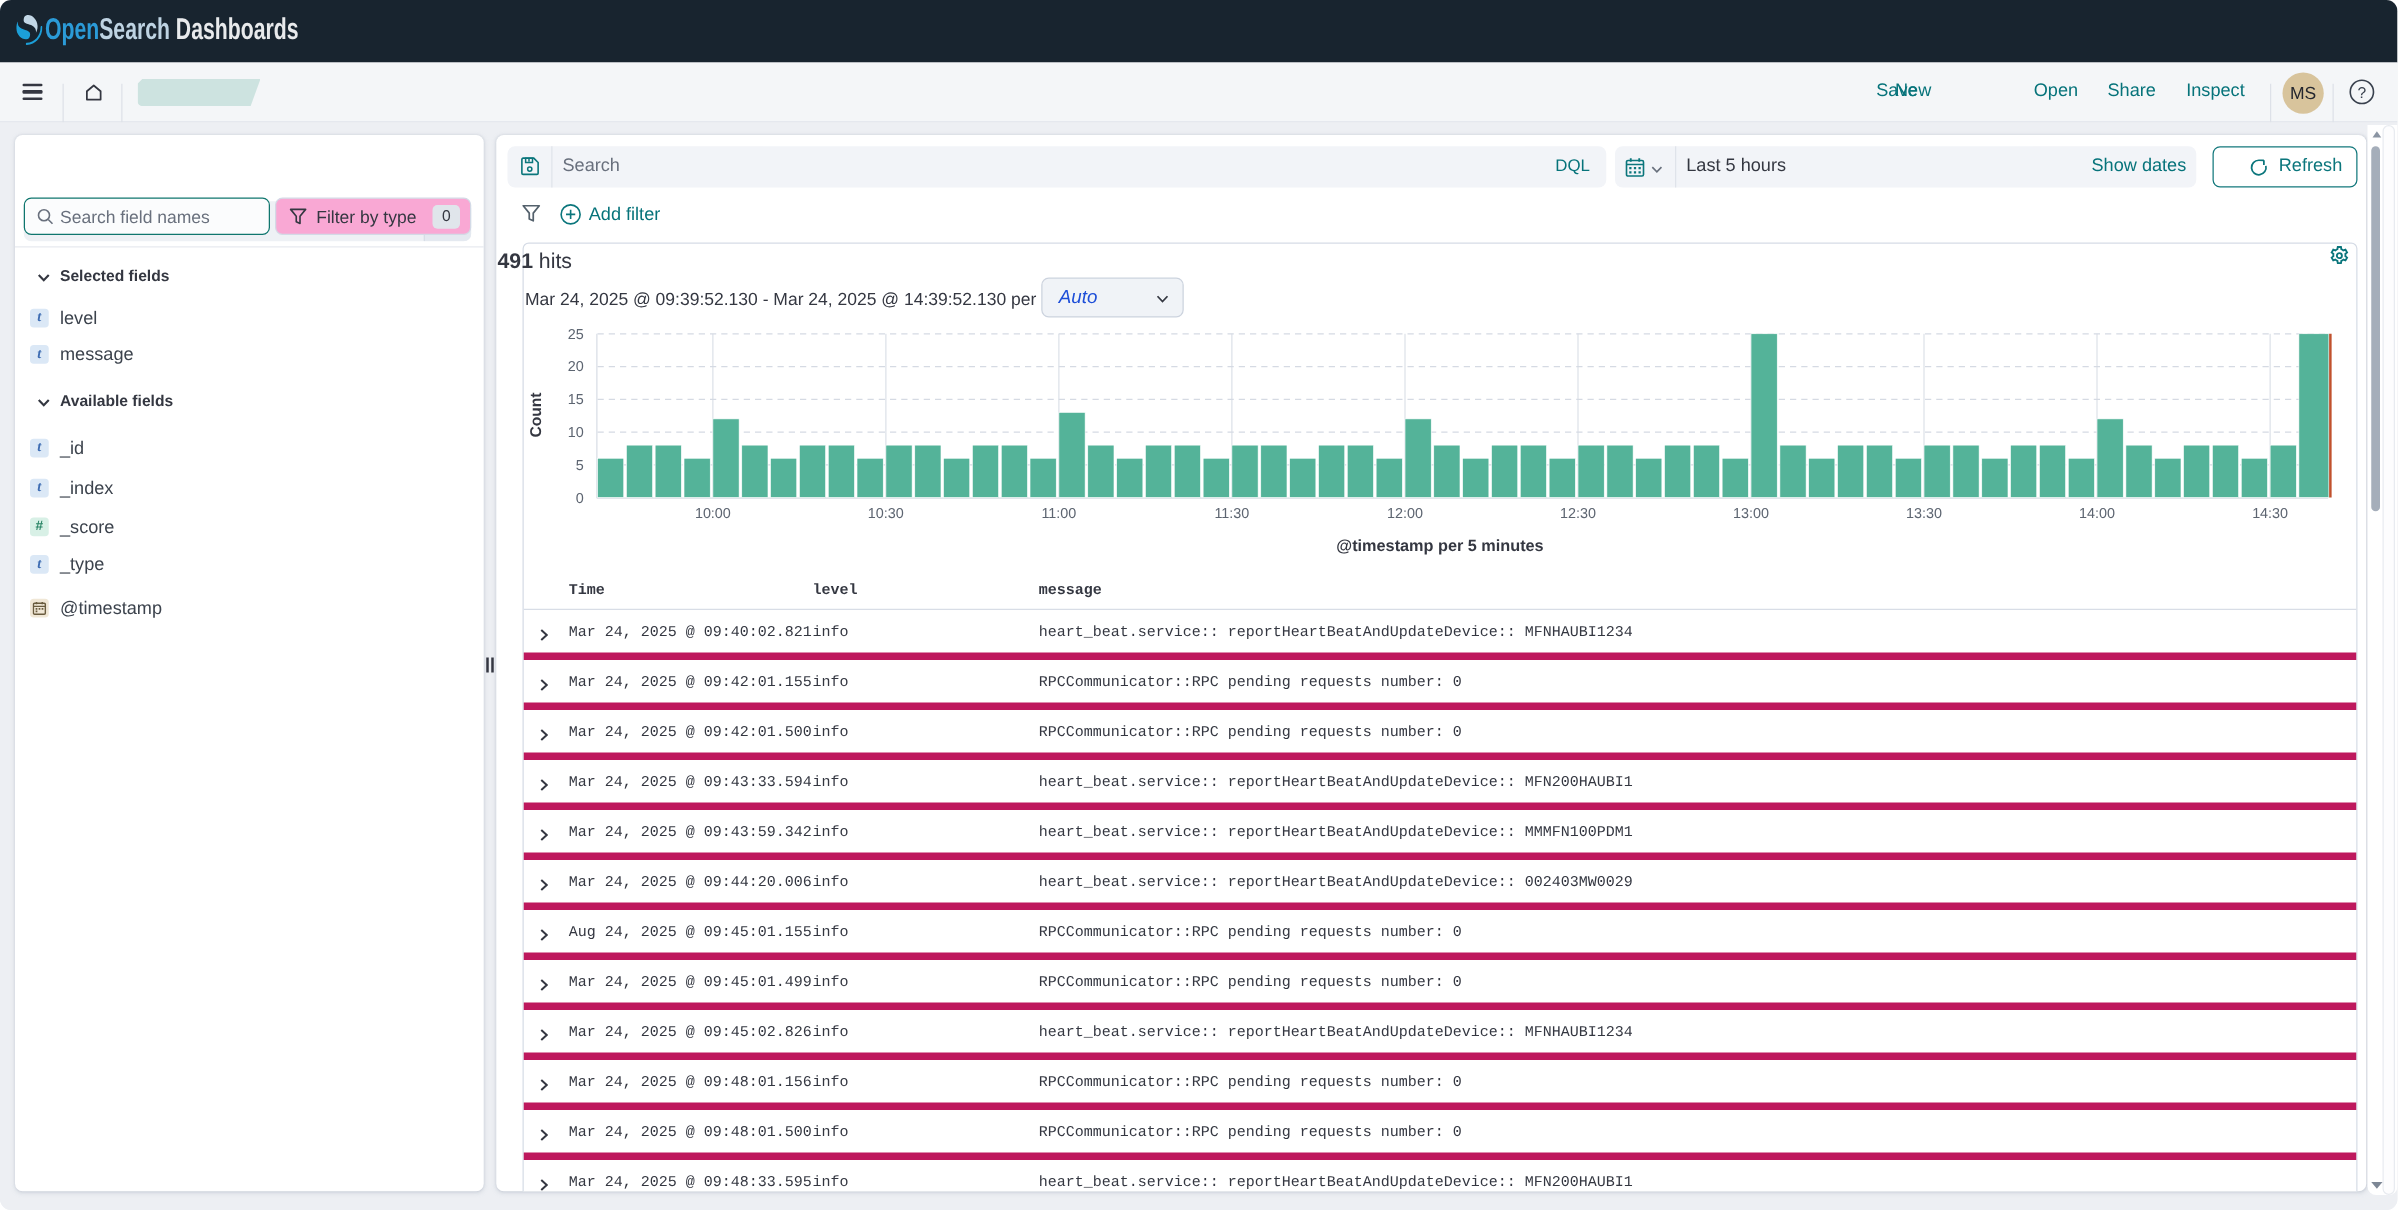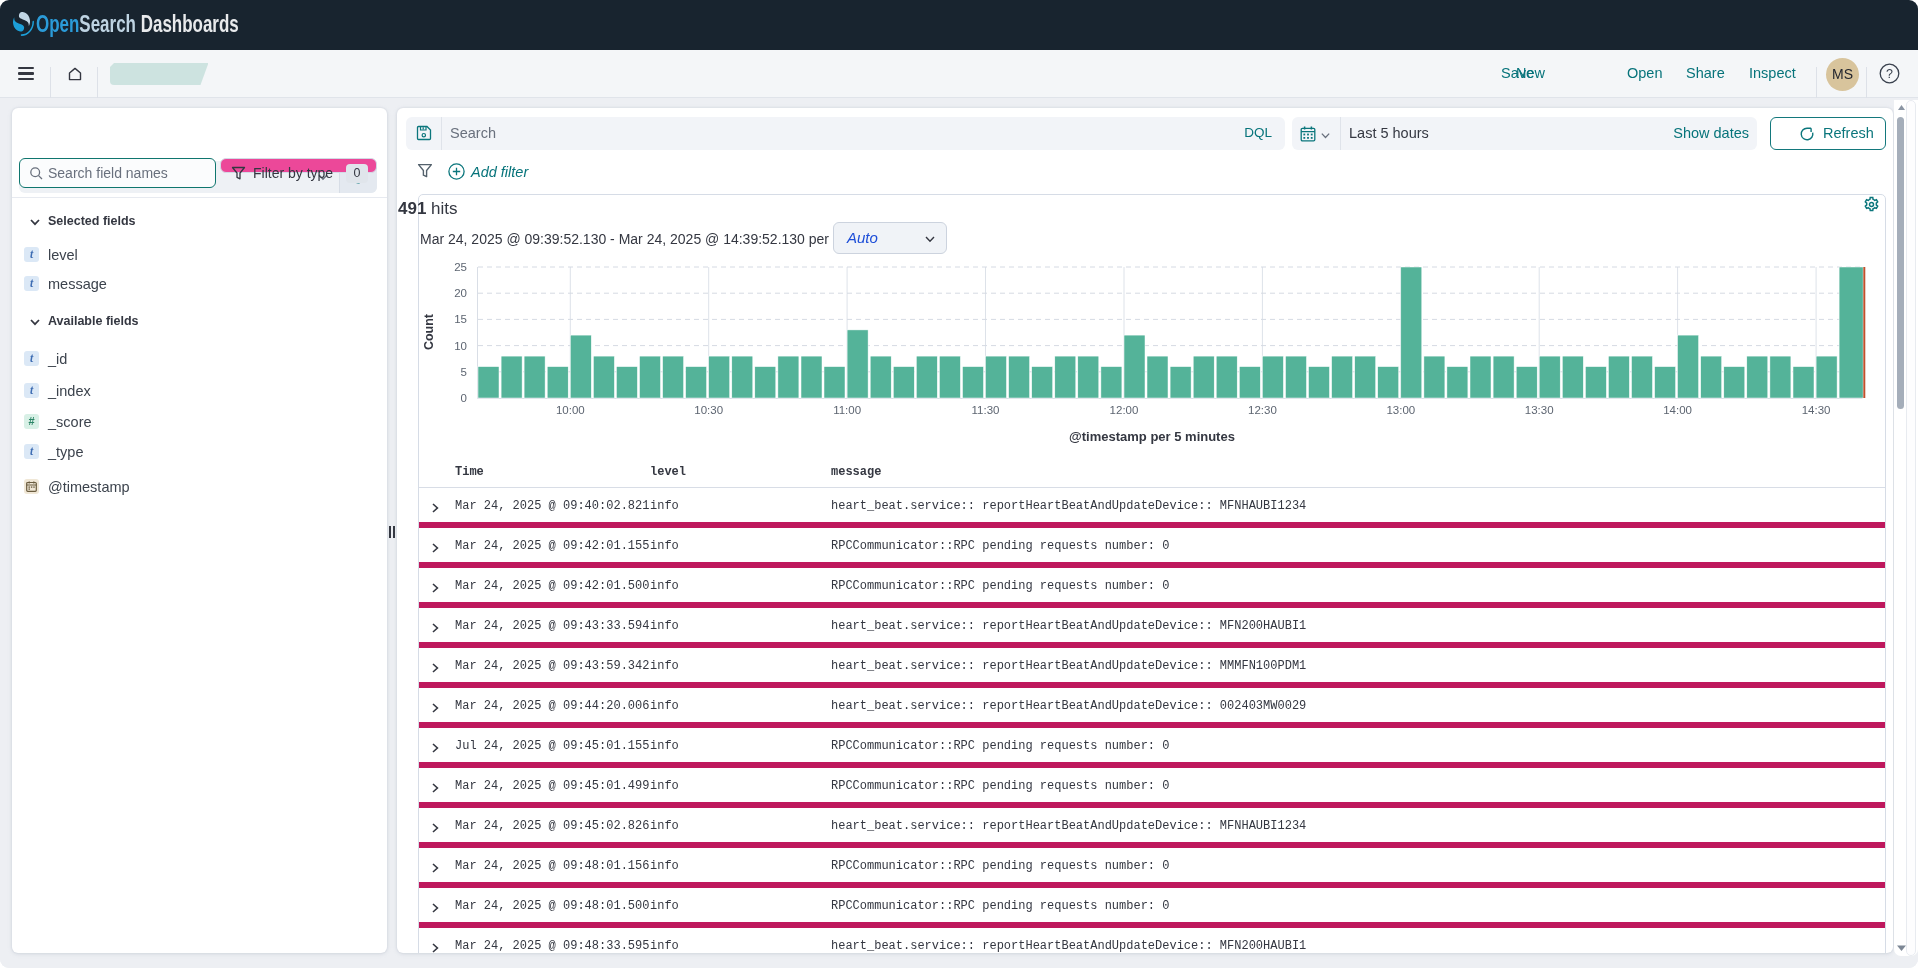--- a/index.html
+++ b/index.html
@@ -22,21 +22,21 @@
 
 .content { position:absolute; left:0; top:98px; width:1918px; height:870px; background:#edeff3; }
 .sidebar { position:absolute; left:12px; top:10px; width:375px; height:845px; background:#fff; border-radius:6px; box-shadow:0 0 2px rgba(152,162,179,.3), 0 1px 4px rgba(152,162,179,.25); }
 .mainpanel { position:absolute; left:397px; top:10px; width:1496px; height:845px; background:#fff; border-radius:6px; box-shadow:0 0 2px rgba(152,162,179,.3), 0 1px 4px rgba(152,162,179,.25); overflow:hidden; }
 
 .idxsel { position:absolute; left:7px; top:9px; width:358px; height:32px; background:#eef1f5; border-radius:6px; overflow:hidden;margin-top:44px; }
 .idxsel .txt { position:absolute; left:12px; top:7px; font-size:14.5px; color:#343741; }
 .idxsel .append { position:absolute; right:0; top:0; width:38px; height:32px; background:#e4e9f0; border-left:1px solid #d7dde6; }
 .sfn { position:absolute; left:7px; top:50px; width:197px; height:30px; background:#fbfcfd; border:1px solid #0f766e; border-radius:6px; }
 .sfn .ph { position:absolute; left:28px; top:6px; font-size:14px; color:#69707d; }
-.fbt { position:absolute; left:208px; top:50px; width:157px; height:15px; background:#ec4899; border:1px solid #d3dae6; border-radius:6px; }
+.fbt { position:absolute; left:208px; top:50px; width:157px; height:30px; background:#f9a8d4; border:1px solid #d3dae6; border-radius:6px; }
 .fbt .lbl { position:absolute; left:32px; top:6px; font-size:14px; color:#343741; }
 .fbt .zero { position:absolute; right:8px; top:5px; width:22px; height:19px; background:#e0e5eb; border-radius:4px; text-align:center; font-size:12.5px; line-height:19px; color:#343741; }
 .sdiv { position:absolute; left:0px; top:89px; width:375px; height:1px; background:#e7eaf0; }
 .fldhead { position:absolute; left:36px; font-size:12.5px; font-weight:bold; color:#343741; }
 .fldchev { position:absolute; left:17px; }
 .fielditem { position:absolute; left:36px; font-size:14.5px; color:#3c434d; }
 .fbadge { position:absolute; left:12px; width:15px; height:15px; border-radius:3px; text-align:center; }
 .fbadge.t { background:#dbe8f6; color:#3e6db3; font-family:"Liberation Serif",serif; font-style:italic; font-weight:bold; font-size:11.5px; line-height:15px; }
 .fbadge.n { background:#d8f0e6; color:#2b8566; font-size:11px; font-weight:bold; line-height:15px; }
 .fbadge.d { background:#f0e7d6; }
@@ -44,21 +44,21 @@
 .srchbar { position:absolute; left:9px; top:9px; width:879px; height:33px; background:#f2f4f8; border-radius:6px; }
 .srchbar .icb { position:absolute; left:0; top:0; width:36px; height:33px; border-right:1px solid #dfe3ea; }
 .srchbar .ph { position:absolute; left:44px; top:8px; font-size:14.5px; color:#69707d; }
 .srchbar .dql { position:absolute; right:13px; top:8px; font-size:13.5px; color:#06737a; }
 .daterow { position:absolute; left:895px; top:9px; width:465px; height:33px; background:#f2f4f8; border-radius:6px; }
 .daterow .calseg { position:absolute; left:0; top:0; width:49px; height:33px; border-right:1px solid #dfe3ea; }
 .daterow .l5h { position:absolute; left:57px; top:8px; font-size:14.5px; color:#343741; }
 .daterow .shd { position:absolute; right:8px; top:8px; font-size:14.5px; color:#06737a; }
 .refresh { position:absolute; left:1373px; top:9px; width:116px; height:33px; border:1.2px solid #13787c; border-radius:6px; background:#fff; }
 .refresh .rt { position:absolute; left:52px; top:7px; font-size:14.5px; color:#0b767c; }
-.addf { position:absolute; left:74px; top:56px; font-size:14.5px; color:#06737a;font-style:italic; }
+.addf { position:absolute; left:74px; top:56px; font-size:14.5px; color:#06737a; }
 
 .inner { position:absolute; left:21px; top:86px; width:1468px; height:1120px; border:1px solid #d6dce6; border-radius:5px; background:#fff; }
 .hits { position:absolute; left:-21px; top:4px; width:100%; text-align:left; font-size:17px; color:#343741; }
 .gear { position:absolute; right:5px; top:1px; }
 .rangerow { position:absolute; left:1px; top:36px; font-size:14px; color:#343741; }
 .autosel { position:absolute; left:414px; top:27px; width:114px; height:32px; background:#f0f3f7; border:1px solid #ccd3de; border-radius:6px; }
 .autosel .at { position:absolute; left:13px; top:6px; font-size:15px; color:#1d4ed8;font-style:italic; }
 .chartwrap { position:absolute; left:0; top:0; }
 .xaxislabel { position:absolute; left:0; top:234px; width:100%; text-align:center; font-weight:bold; font-size:13px; color:#343741; }
 
@@ -398,21 +398,21 @@
                 <path d="M4 2 8.4 6 4 10" fill="none" stroke="#343741" stroke-width="1.6"></path>
               </svg>
 <span class="rtxt c-time">Mar 24, 2025 @ 09:44:20.006</span>
               <span class="rtxt c-level">info</span>
               <span class="rtxt c-msg">heart_beat.service:: reportHeartBeatAndUpdateDevice:: 002403MW0029</span>
             </div>
 <div class="trow" style="top:278px">
 <svg class="rchev ic" width="12" height="12" viewBox="0 0 12 12">
                 <path d="M4 2 8.4 6 4 10" fill="none" stroke="#343741" stroke-width="1.6"></path>
               </svg>
-<span class="rtxt c-time">Jul 24, 2025 @ 09:45:01.155</span>
+<span class="rtxt c-time">Aug 24, 2025 @ 09:45:01.155</span>
               <span class="rtxt c-level">info</span>
               <span class="rtxt c-msg">RPCCommunicator::RPC pending requests number: 0</span>
             </div>
 <div class="trow" style="top:318px">
 <svg class="rchev ic" width="12" height="12" viewBox="0 0 12 12">
                 <path d="M4 2 8.4 6 4 10" fill="none" stroke="#343741" stroke-width="1.6"></path>
               </svg>
 <span class="rtxt c-time">Mar 24, 2025 @ 09:45:01.499</span>
               <span class="rtxt c-level">info</span>
               <span class="rtxt c-msg">RPCCommunicator::RPC pending requests number: 0</span>

